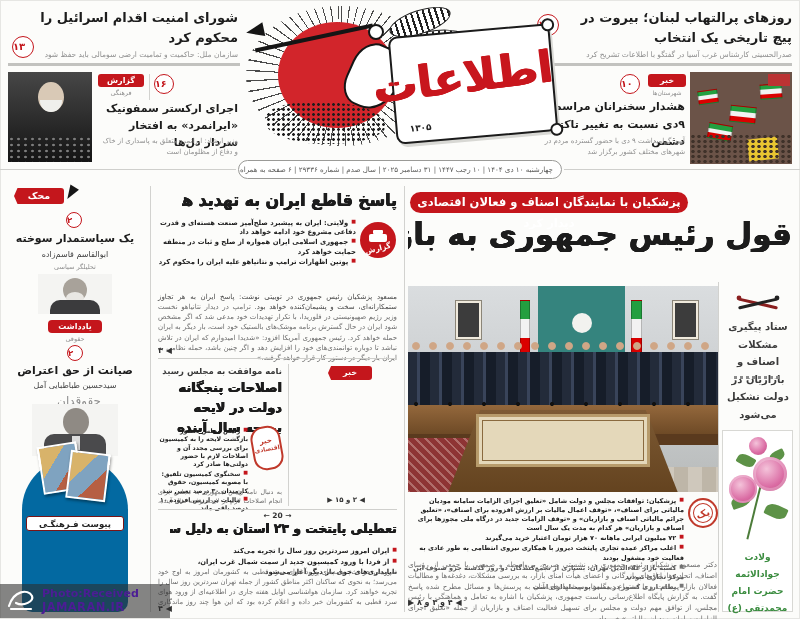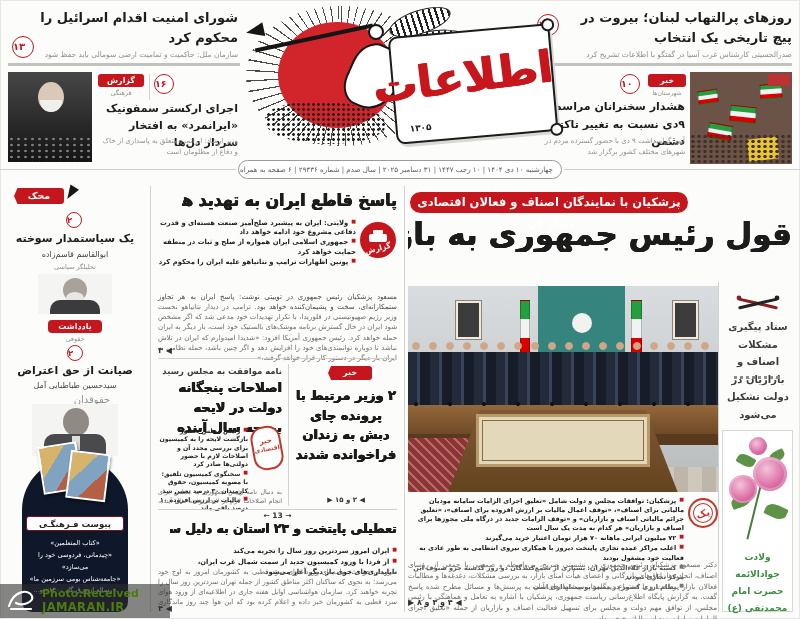--- a/index.html
+++ b/index.html
@@ -55,28 +55,28 @@
   .stamp-circle{border-radius:50%;background:#c4161c;color:#fff;}
   .stamp-ring{border:2px solid #c0392b;border-radius:50%;background:#fff;color:#c0392b;
               box-shadow:inset 0 0 0 3px #fff,inset 0 0 0 4px #c0392b;}
   .stamp-rect{border:2px solid #c0392b;border-radius:13px;background:#fff;color:#c0392b;transform:rotate(-10deg);}
   .tw{position:absolute;background:#fff;}
   
   .portrait{background:#f4f4f2;overflow:hidden;}
   .p-head{position:absolute;border-radius:50%;background:#8f8a84;}
   .p-beard{position:absolute;border-radius:50%;background:#e9e7e3;}
   .p-shoulders{position:absolute;background:#4a4a4c;border-radius:10px 10px 0 0;}
-  .peyvast{background:#0f172a;border-radius:52px 52px 10px 10px;}
+  .peyvast{background:#0369a1;border-radius:52px 52px 10px 10px;}
   .cover{position:absolute;background:linear-gradient(130deg,#d8b36a 0 35%,#7fa3c0 35% 65%,#b65f43 65%);border:2px solid #fff;box-shadow:1px 2px 3px rgba(0,0,0,.4);}
   .badge{background:#fff;border:1px solid #7a1416;border-radius:3px;color:#222;}
   .rose{position:absolute;border-radius:50%;}
   .roseA{background:radial-gradient(circle at 40% 35%,#f4c3da,#da6ba3 60%,#bd4f80);}
   .leaf{position:absolute;background:#5d9247;border-radius:50% 10% 50% 10%;}
   .stem{position:absolute;background:#4c7c3a;}
-  .wm{background:rgba(45,45,45,.58);color:#4d7c0f;direction:ltr;display:flex;align-items:center;gap:6px;padding:3px 6px;}
+  .wm{background:rgba(45,45,45,.58);color:#4c1d95;direction:ltr;display:flex;align-items:center;gap:6px;padding:3px 6px;}
   .greentxt{color:#3a8c3f;}
 </style>
 </head>
 <body>
 
 <div class="page">
 
   <div class="abs pgc" style="left:12px;top:36px;width:22px;height:22px;font-size:10px;line-height:20px;font-weight:bold;">۱۳</div>
   <div class="abs b r" style="left:40px;top:8px;width:198px;font-size:13px;line-height:1.5;">شورای امنیت اقدام اسرائیل را محکوم کرد</div>
   <div class="abs r gray" style="left:8px;top:50px;width:230px;font-size:7.5px;">سازمان ملل: حاکمیت و تمامیت ارضی سومالی باید حفظ شود</div>
@@ -221,27 +221,26 @@
   </div>
   <div class="abs r" style="left:158px;top:426px;width:90px;font-size:6.2px;line-height:1.35;">
     <div class="bl b">رئیس مجلس دستور بازگشت لایحه را به کمیسیون برای بررسی مجدد آن و اصلاحات لازم با حضور دولتی‌ها صادر کرد</div>
     <div class="bl b">سخنگوی کمیسیون تلفیق: با مصوبه کمیسیون، حقوق کارمندان ۳۰ درصد تعیین شد</div>
     <div class="bl b">مالیات بر ارزش افزوده ۱۰ درصد باقی ماند</div>
   </div>
 
   <div class="abs j" style="left:158px;top:488px;width:124px;height:18px;overflow:hidden;font-size:6.3px;line-height:1.4;color:#6b6b6b;">به دنبال نامه رئیس جمهوری به مجلس برای انجام اصلاحات لازم در لایحه بودجه سال آینده، رئیس مجلس دستور بازگشت لایحه به کمیسیون تلفیق برای بررسی مجدد آن و اصلاحات لازم با حضور وزرا و مسئولان دولتی را صادر کرد.</div>
 
   <div class="abs pill ribbon" style="left:328px;top:366px;width:44px;height:14px;font-size:8px;line-height:14px;">خبر</div>
-  <div class="abs b c hv" style="left:294px;top:386px;width:104px;font-size:13px;line-height:1.5;">۲ وزیر مرتبط با پرونده چای دبش به زندان فراخوانده شدند</div>
 
   <div class="abs b c" style="left:310px;top:496px;width:72px;font-size:7px;color:#333;">◀ <span>۲ و ۱۵</span> ▶</div>
 
   <div class="abs rule" style="left:158px;top:509px;width:239px;height:1px;"></div>
 
-  <div class="abs b c" style="left:158px;top:511px;width:239px;font-size:7.5px;color:#333;">→ <span>13</span> ←</div>
+  <div class="abs b c" style="left:158px;top:511px;width:239px;font-size:7.5px;color:#333;">→ <span>20</span> ←</div>
   <div class="abs b r nowrap hv" style="left:158px;top:521px;width:239px;font-size:13px;transform:scaleX(.95);transform-origin:right center;">تعطیلی پایتخت و ۲۳ استان به دلیل سرما و یخبندان</div>
   <div class="abs r" style="left:158px;top:546px;width:239px;font-size:6.8px;line-height:1.45;">
     <div class="bl b">ایران امروز سردترین روز سال را تجربه می‌کند</div>
     <div class="bl b">از فردا با ورود کمیسیون جدید از سمت شمال غرب ایران، ناپایداری‌های جوی بار دیگر آغاز می‌شود</div>
   </div>
   <div class="abs j" style="left:158px;top:568px;width:239px;height:38px;overflow:hidden;font-size:6.8px;line-height:1.45;color:#6b6b6b;">سرویس حوادث: پیامدهای ورود هوای سرد قطبی به کشورمان امروز به اوج خود می‌رسد؛ به نحوی که ساکنان اکثر مناطق کشور از جمله تهران سردترین روز سال را تجربه خواهند کرد. سازمان هواشناسی اوایل هفته جاری در اطلاعیه‌ای از ورود هوای سرد قطبی به کشورمان خبر داده و اعلام کرده بود که این هوا چند روز ماندگاری خواهد داشت. بر همین اساس و در پی ریزش این هوا به آسمان ایران، ساکنان مناطق وسیعی از ایران سوز سرما را تجربه می‌کنند.</div>
   <div class="abs b" style="left:158px;top:604px;font-size:8px;color:#333;">◀ <span>۴</span></div>
 
   <div class="abs" style="left:722px;top:430px;width:71px;height:182px;background:#fff;border:1px solid #d8d8d4;">
     <div class="abs" style="left:0;top:4px;width:71px;height:110px;">
@@ -270,37 +269,31 @@
   <div class="abs portrait" style="left:38px;top:274px;width:74px;height:40px;">
     <span class="p-head" style="left:25px;top:4px;width:24px;height:24px;background:#a8a29a;"></span>
     <span class="p-beard" style="left:28px;top:18px;width:18px;height:12px;"></span>
     <span class="p-shoulders" style="left:12px;top:26px;width:50px;height:14px;background:#3b3b3d;"></span>
   </div>
   <div class="abs pill" style="left:48px;top:320px;width:54px;height:13px;font-size:8px;line-height:13px;border-radius:4px;">یادداشت</div>
   <div class="abs c gray" style="left:48px;top:335px;width:54px;font-size:6.5px;">حقوقی</div>
   <div class="abs pgc" style="left:67px;top:345px;width:16px;height:16px;font-size:8.5px;line-height:14px;font-weight:bold;">۲</div>
   <div class="abs b c" style="left:5px;top:364px;width:140px;font-size:11px;">صیانت از حق اعتراض</div>
   <div class="abs c" style="left:5px;top:381px;width:140px;font-size:8px;color:#444;">سیدحسین طباطبایی آمل</div>
-  <div class="abs c gray" style="left:22px;top:394px;width:140px;font-size:10px;">حقوقدان</div>
+  <div class="abs c gray" style="left:9px;top:394px;width:140px;font-size:12px;">حقوقدان</div>
   <div class="abs portrait" style="left:32px;top:404px;width:86px;height:52px;">
     <span class="p-head" style="left:31px;top:4px;width:26px;height:28px;background:#8f8a84;"></span>
     <span class="p-shoulders" style="left:12px;top:30px;width:62px;height:22px;"></span>
     <span class="abs" style="left:40px;top:32px;width:8px;height:14px;background:#ddd;"></span>
   </div>
 
   <div class="abs peyvast" style="left:22px;top:458px;width:106px;height:154px;">
     <div class="cover" style="left:18px;top:-14px;width:40px;height:48px;transform:rotate(-9deg);"></div>
     <div class="cover" style="left:46px;top:-6px;width:40px;height:48px;transform:rotate(7deg);"></div>
     <div class="abs badge c b" style="left:4px;top:58px;width:98px;height:15px;font-size:8.5px;line-height:14px;">پیوست فـرهنگـی</div>
-    <div class="c" style="margin-top:80px;padding:0 5px;color:#fff;font-size:6.6px;line-height:1.8;">
-      <div>«کتاب المتعلمین»</div>
-      <div>«چیدمانی، فردوسی خود را می‌سازد»</div>
-      <div>«جامعه‌شناس بومی سرزمین ما»</div>
-      <div>«رساله از ورق گل ۱۴۰۰» و...</div>
-    </div>
   </div>
 
   <div class="abs wm" style="left:0;top:584px;width:170px;height:34px;">
     <span>
       <svg width="30" height="24" viewBox="0 0 30 24">
           <path d="M3 19 C8 3, 22 2, 26 9 C28 14, 18 20, 10 16 M5 22 h20" stroke="#fff" fill="none" stroke-width="2.2" stroke-linecap="round"></path>
         </svg>
     </span>
     <span style="line-height:1.15;font-weight:bold;">
       <div style="font-size:11px;">Photo:Received</div>

